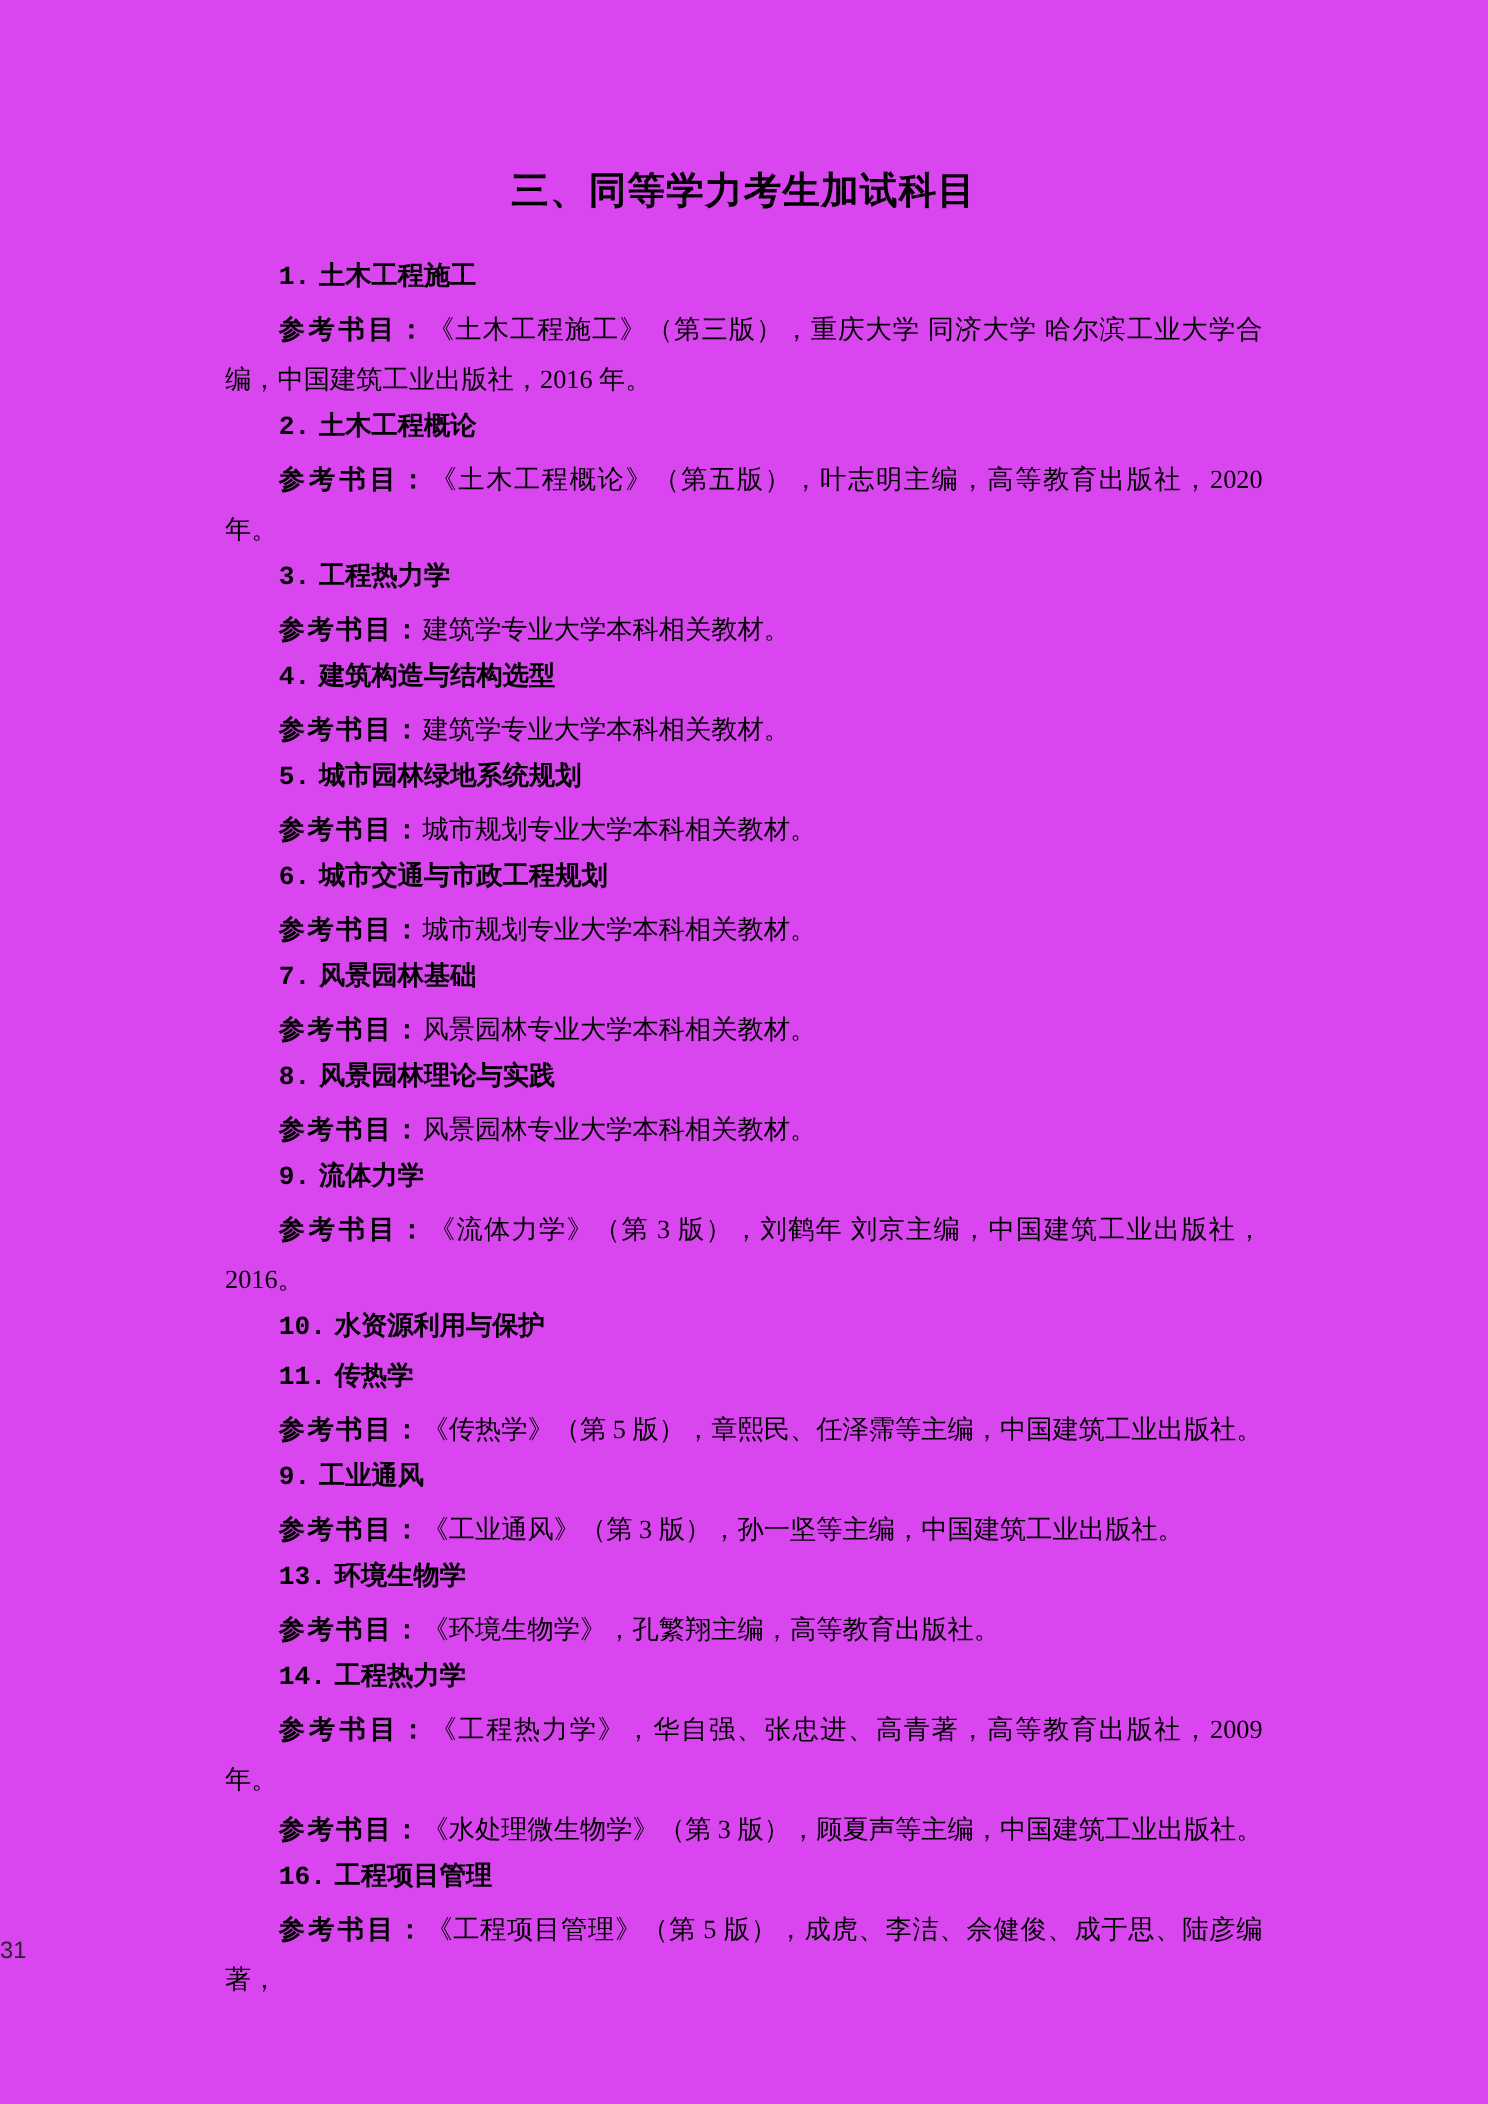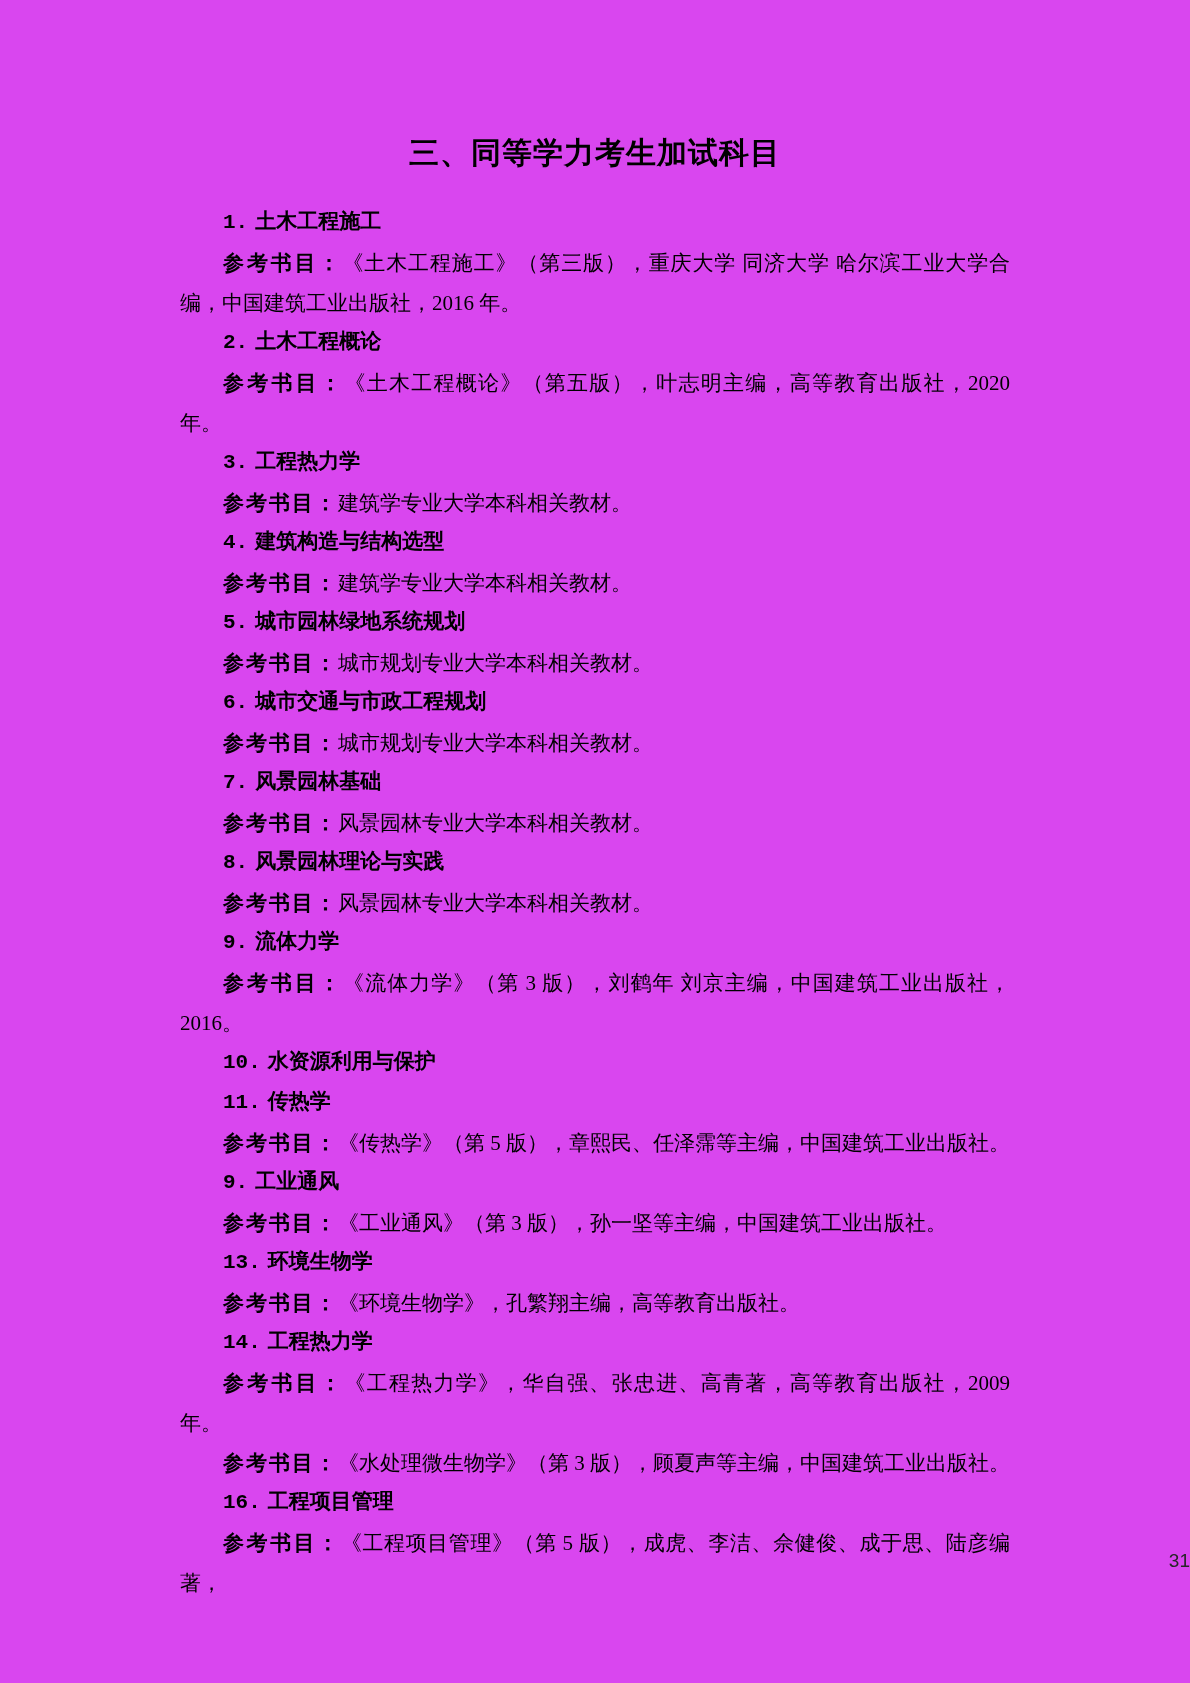--- a/index.html
+++ b/index.html
@@ -45,21 +45,21 @@
     margin:0;
   }
   .ref-label {
     font-weight:bold;
     letter-spacing:2px;
   }
   .footer {
     position:absolute;
     left:0; width:100%;
     top:1550px;
-    text-align:right;
+    text-align:left;
     font-family:"Liberation Sans", sans-serif;
     font-size:19px;
     color:#262626;
   }
 </style>
 </head>
 <body>
 
 <div class="page">
   <div class="content">

